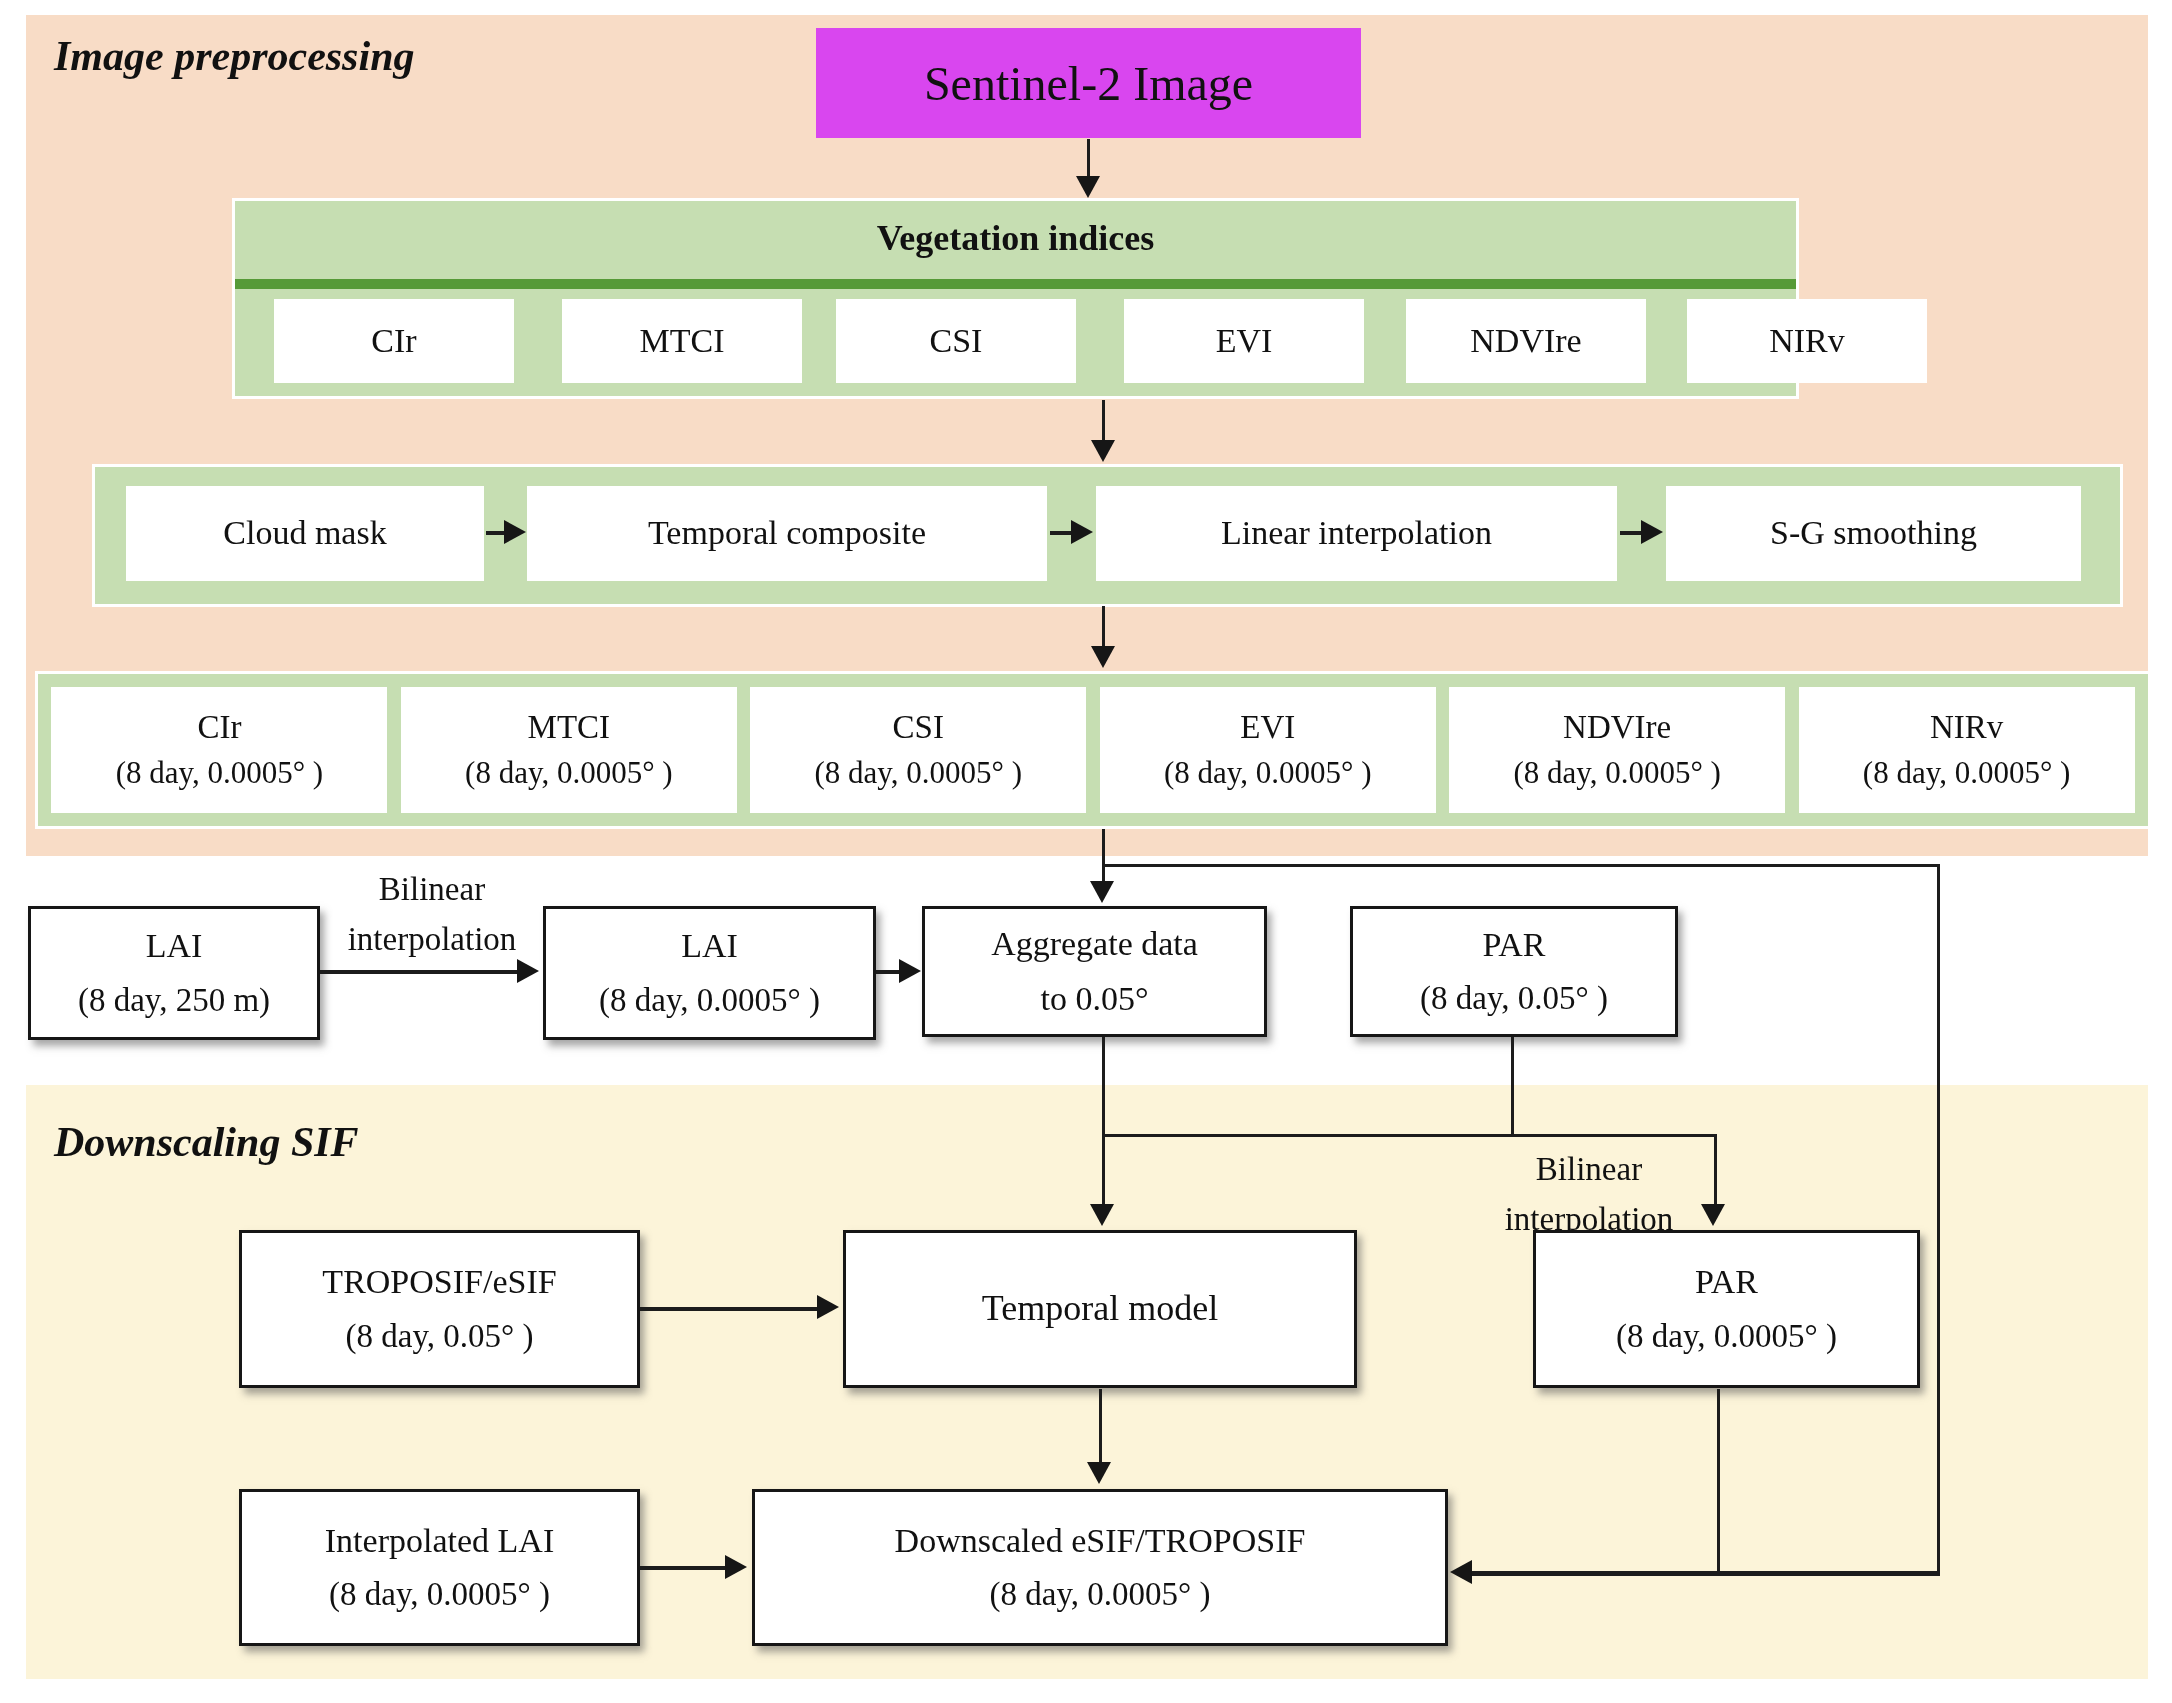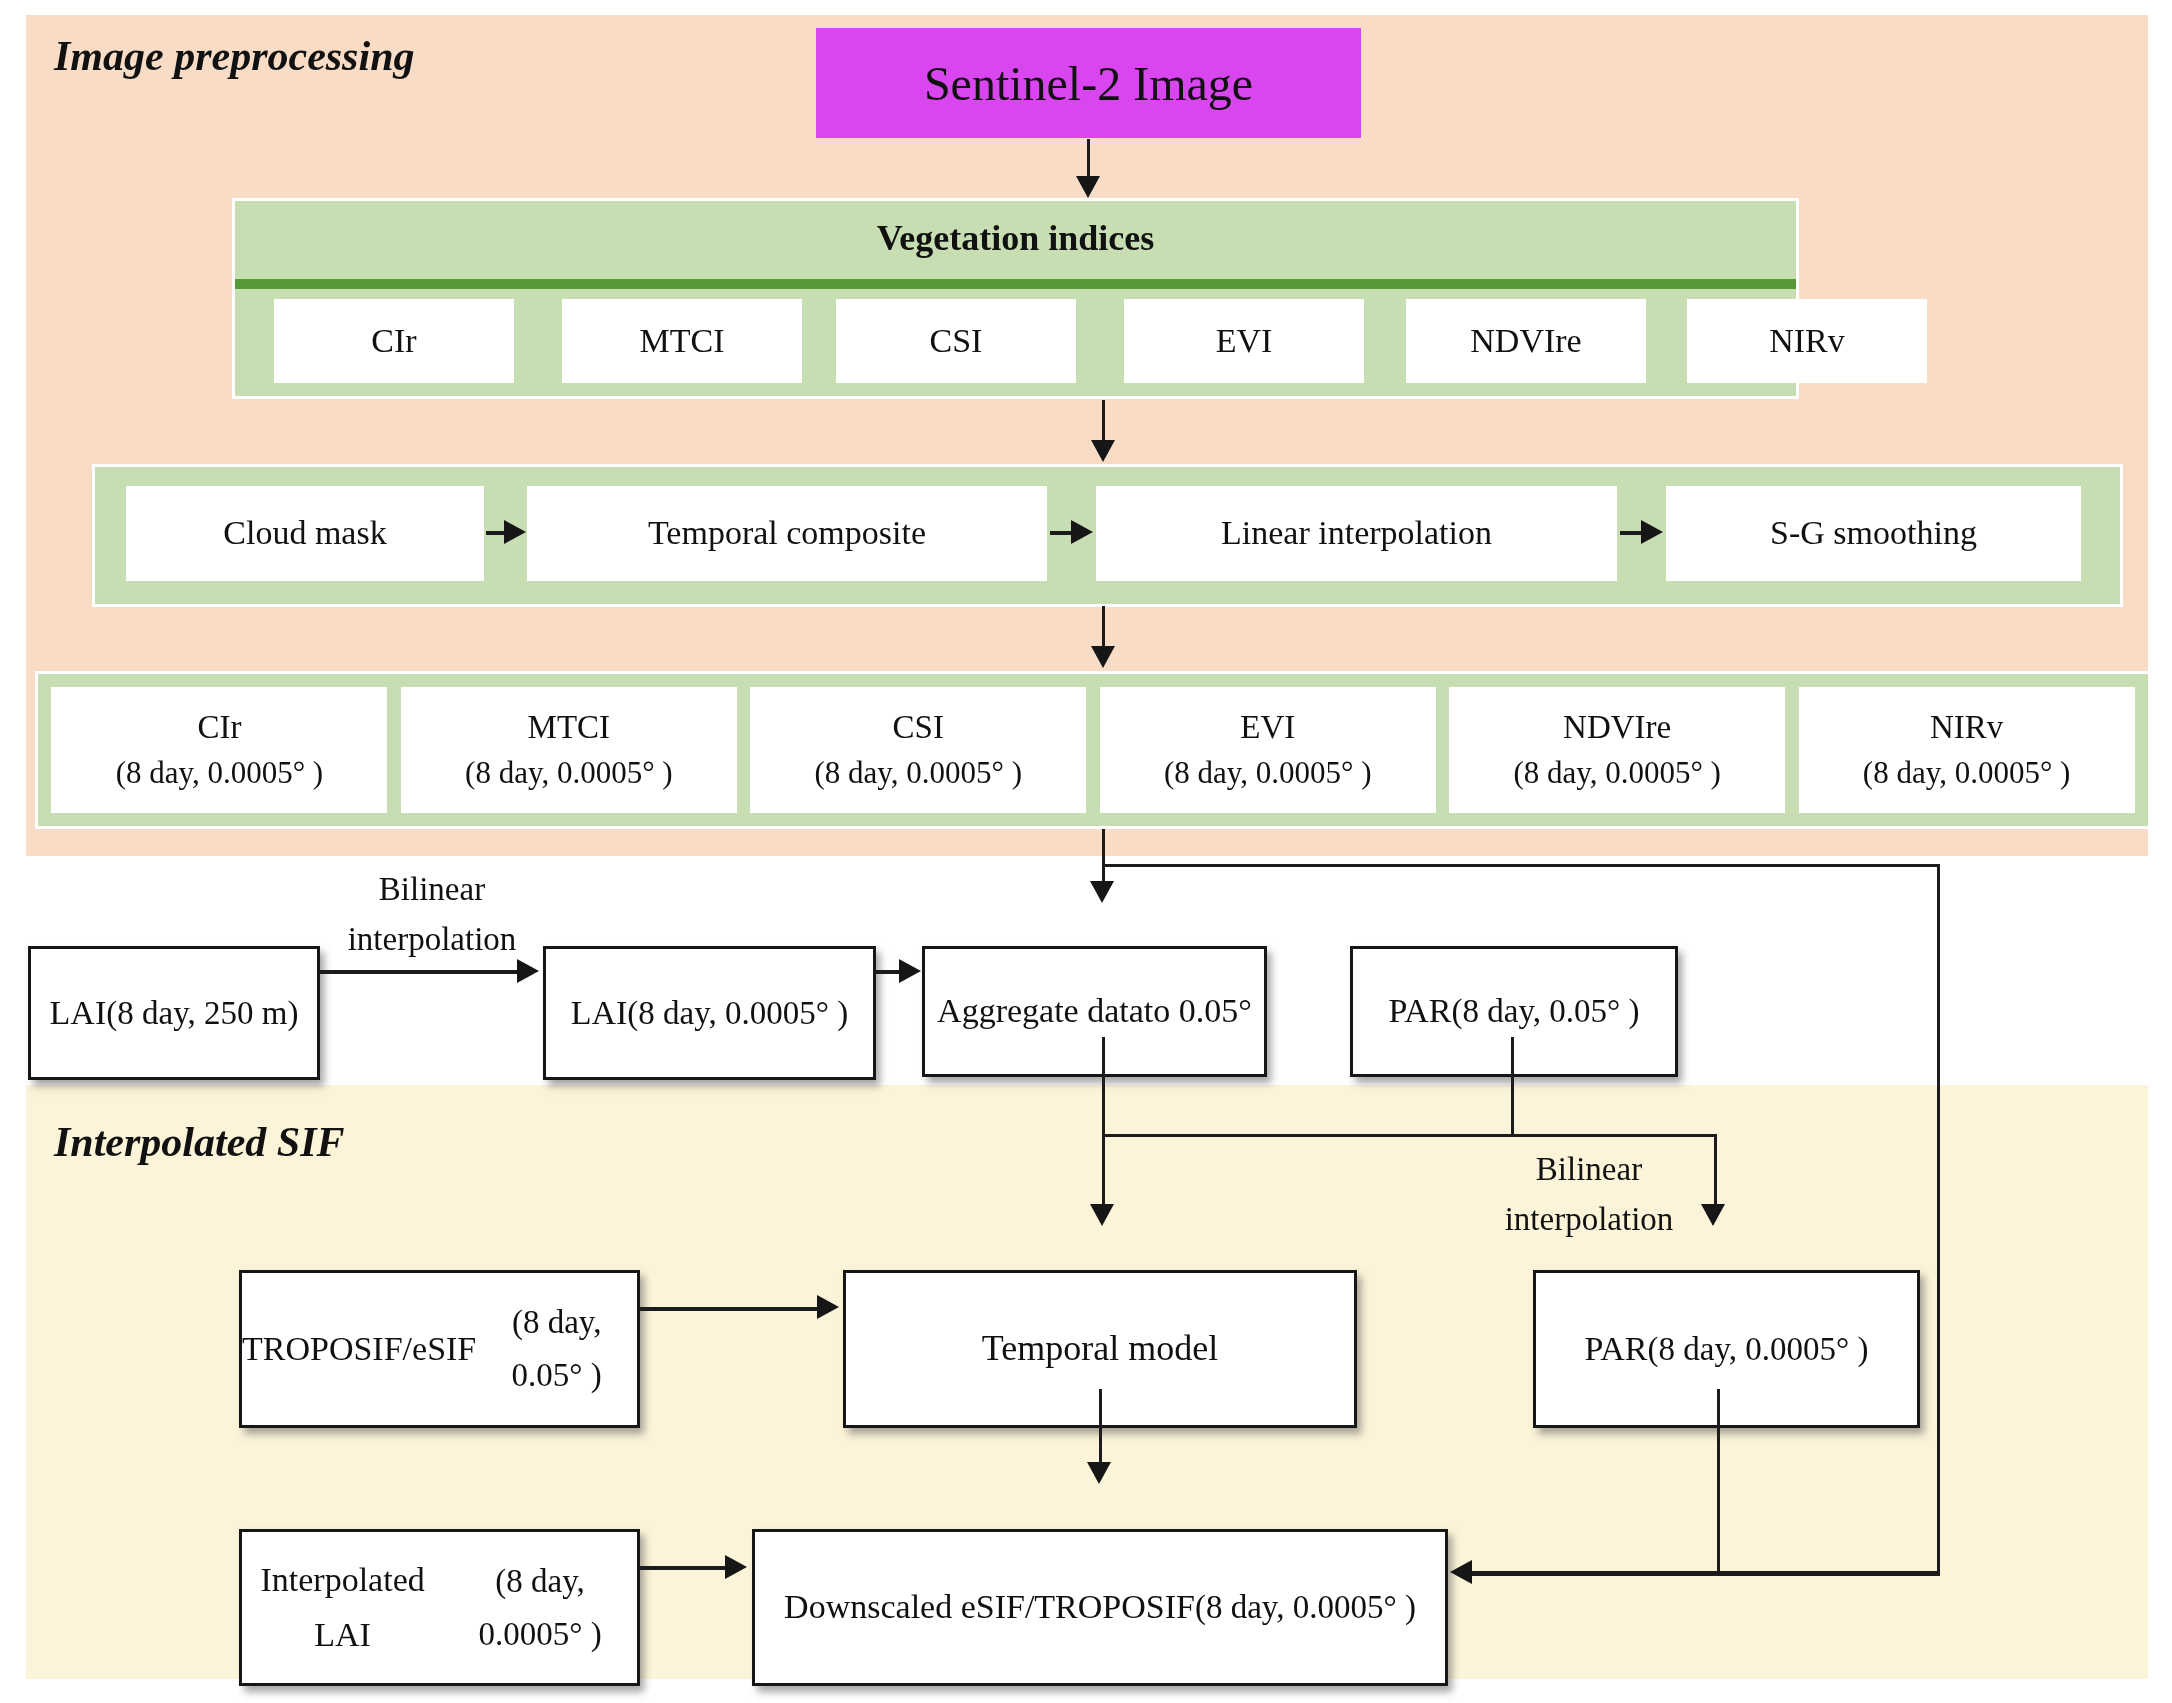--- a/index.html
+++ b/index.html
@@ -26,22 +26,22 @@
   .chain-panel{left:92px;top:464px;width:2031px;height:143px;}
   .chain-step{position:absolute;top:18.6px;height:95px;background:#ffffff;display:flex;align-items:center;justify-content:center;font-size:34px;}
 
   .out-panel{left:35px;top:671px;width:2116px;height:158px;display:flex;gap:13.4px;padding:13.4px;}
   .out-item{flex:1;background:#ffffff;display:flex;flex-direction:column;align-items:center;justify-content:center;text-align:center;line-height:1.45;}
   .out-item .t1{font-size:33px;}
   .out-item .t2{font-size:31px;}
 
   .node{
     position:absolute;background:#ffffff;border:3px solid #161616;box-sizing:border-box;
-    display:flex;flex-direction:row;align-items:center;justify-content:center;text-align:center;
-    line-height:1.6;box-shadow:4.5px 6px 7.5px rgba(80,80,80,0.5);margin-top:40px;
+    display:flex;flex-direction:column;align-items:center;justify-content:center;text-align:center;
+    line-height:1.6;box-shadow:4.5px 6px 7.5px rgba(80,80,80,0.5);
   }
   .node .t1{font-size:34px;}
   .node .t2{font-size:33px;}
   .xgboost{font-size:36px;line-height:1.2;}
 
   .edge-label{position:absolute;text-align:center;font-size:33px;line-height:1.5;}
 
   .vline,.hline{position:absolute;background:#1c1c1c;}
   .ah{position:absolute;width:0;height:0;}
   .ah-d{border-left:12.7px solid transparent;border-right:12.7px solid transparent;border-top:22.4px solid #161616;}
@@ -50,21 +50,21 @@
 </style>
 </head>
 <body>
 
 <div class="canvas">
 
   <div class="bg bg-peach"></div>
   <div class="bg bg-yellow"></div>
 
   <div class="section-label lbl-pre">Image preprocessing</div>
-  <div class="section-label lbl-down">Interpolated SIF</div>
+  <div class="section-label lbl-down">Downscaling SIF</div>
 
   <div class="whitebox sentinel">Sentinel-2 Image</div>
 
   <div class="vline" style="left:1087px;top:139px;width:3px;height:39px;"></div>
   <div class="ah ah-d" style="left:1076px;top:176px;"></div>
 
   <div class="gpanel veg-panel">
     <div class="veg-header">Vegetation indices</div>
     <div class="veg-divider"></div>
     <div class="veg-item" style="left:39px;">CIr</div>

